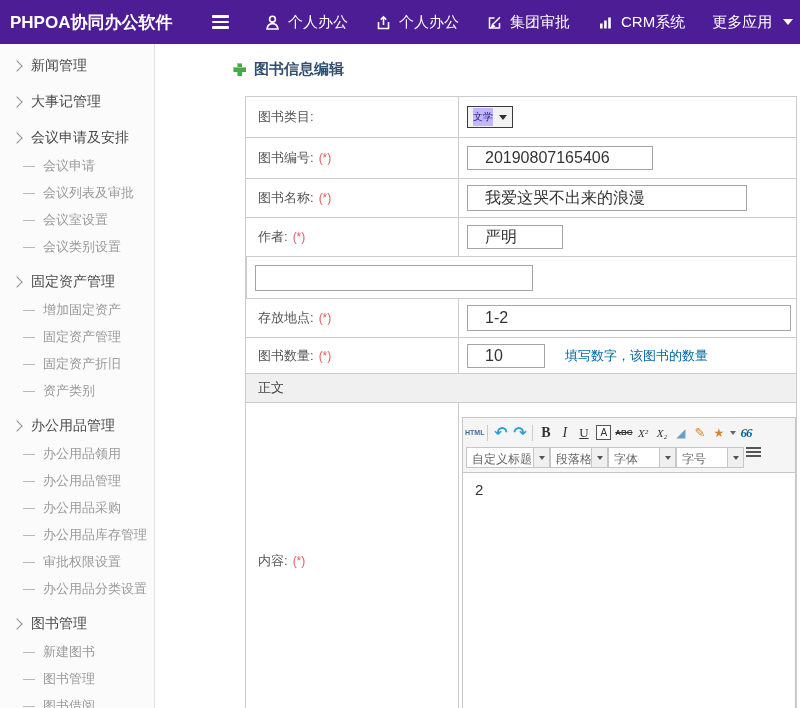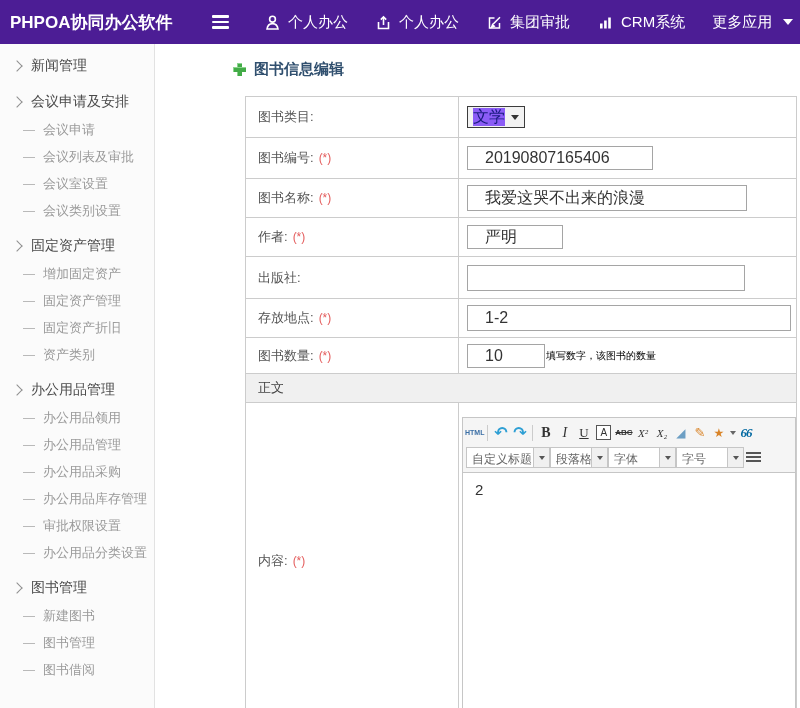--- a/index.html
+++ b/index.html
@@ -48,25 +48,25 @@
   .fl{width:212px;flex:none;display:flex;align-items:center;padding-left:12px;box-sizing:border-box;
       font-size:13px;color:#555;}
   .fv{flex:1;border-left:1px solid #ccc;display:flex;align-items:center;padding-left:8px;
       box-sizing:border-box;min-width:0;}
   .req{color:#e45c5c;font-size:12px;margin-left:5px;}
   .h40{height:40px}.h38{height:38px}.h41{height:41px}.h35{height:35px}
   input.fi{border:1px solid #a5a5a5;height:24px;padding:0 17px;font-size:16px;color:#333;
            font-family:inherit;box-sizing:border-box;background:#fff;}
   .h26{height:26px!important}
   .w186{width:186px}.w280{width:280px}.w96{width:96px}.w278{width:278px}.w324{width:324px}.w78{width:78px}
-  .hint{font-size:10px;color:#000000;margin-left:1px;white-space:nowrap;}
+  .hint{font-size:13px;color:#0369a1;margin-left:20px;white-space:nowrap;}
 
   .select-box{display:inline-flex;align-items:center;border:1.5px solid #3c3c3c;background:#f2f2f2;
               height:22px;padding:0 5px;cursor:pointer;box-sizing:border-box;}
-  .sel-text{font-size:16px;color:#181a7d;background:#8b5cf6;line-height:18px;}
+  .sel-text{font-size:10px;color:#181a7d;background:#c4b5fd;line-height:18px;}
   .sel-caret{margin-left:6px;width:0;height:0;border-left:4px solid transparent;
              border-right:4px solid transparent;border-top:5px solid #333;}
 
   .sec-bar{flex:1;height:28px;background:#f0f0f0;display:flex;align-items:center;padding-left:12px;
            font-size:13px;color:#444;}
   .content-row{height:315px;overflow:hidden;}
   .fv-editor{align-items:flex-start;padding:14px 0 0 3px;}
 
   
   .editor{width:334px;border:1px solid #c6c6c6;background:#f5f5f5;box-sizing:border-box;}
@@ -81,21 +81,21 @@
   .t-underline{text-decoration:underline;font-family:"Liberation Serif",serif;font-size:13px;}
   .t-font-color{border:1px solid #555;font-size:10px;min-width:13px;height:13px;margin:0 3px;background:#fff;}
   .t-strikethrough{text-decoration:line-through;font-size:8px;font-weight:bold;}
   .t-superscript,.t-subscript{font-size:11px;font-style:italic;font-family:"Liberation Serif",serif;}
   .t-eraser{color:#6d9fc4;font-size:12px;}
   .t-brush{color:#d98428;font-size:13px;}
   .t-wand{color:#d98428;font-size:12px;}
   .t-quote{font-weight:bold;font-style:italic;font-size:13px;color:#0369a1;font-family:"Liberation Serif",serif;letter-spacing:-1px;}
   .tcaret{width:0;height:0;border-left:3px solid transparent;border-right:3px solid transparent;
           border-top:4px solid #666;margin-left:2px;flex:none;}
-  .tbar2{display:flex;align-items:center;padding:2px 3px 4px;}
+  .tbar2{display:flex;padding:2px 3px 4px;}
   .combo{display:flex;height:21px;border:1px solid #c6c6c6;background:#fff;box-sizing:border-box;
          cursor:pointer;flex:none;}
   .combo .ct{font-size:12px;color:#666;padding:3px 5px 0;flex:1;white-space:nowrap;overflow:hidden;}
   .combo .cc{width:15px;border-left:1px solid #c6c6c6;background:#f0f0f0;display:flex;
              align-items:center;justify-content:center;flex:none;}
   .combo .cc i{width:0;height:0;border-left:3.5px solid transparent;border-right:3.5px solid transparent;
                border-top:4px solid #555;}
   .combo.c0{width:84px}.combo.c1{width:58px}.combo.c2{width:68px}.combo.c3{width:68px}
   .justify-icon{width:15px;height:11px;flex:none;margin-left:2px;
       background:repeating-linear-gradient(#555 0 2px,transparent 2px 4px);}
@@ -162,20 +162,26 @@
 <div class="sidebar">
     <div class="side-group">
       <div class="side-parent">
         <span class="chev"></span>
         <span>新闻管理</span>
       </div>
     </div>
     <div class="side-group">
       <div class="side-parent">
         <span class="chev"></span>
+        <span>大事记管理</span>
+      </div>
+    </div>
+    <div class="side-group">
+      <div class="side-parent">
+        <span class="chev"></span>
         <span>会议申请及安排</span>
       </div>
       <div class="side-child">
         <span class="dash">—</span>
         <span>会议申请</span>
       </div>
       <div class="side-child">
         <span class="dash">—</span>
         <span>会议列表及审批</span>
       </div>
@@ -305,23 +311,20 @@
       <div class="fl">
         <span>作者:</span>
         <span class="req">(*)</span>
       </div>
       <div class="fv">
         <input class="fi w96" value="严明" style="">
       </div>
     </div>
 
     <div class="frow h41">
-      <div class="fl">
-        <span>出版社:</span>
-      </div>
       <div class="fv">
         <input class="fi w278 h26" value="" style="">
       </div>
     </div>
 
     <div class="frow h38">
       <div class="fl">
         <span>存放地点:</span>
         <span class="req">(*)</span>
       </div>

